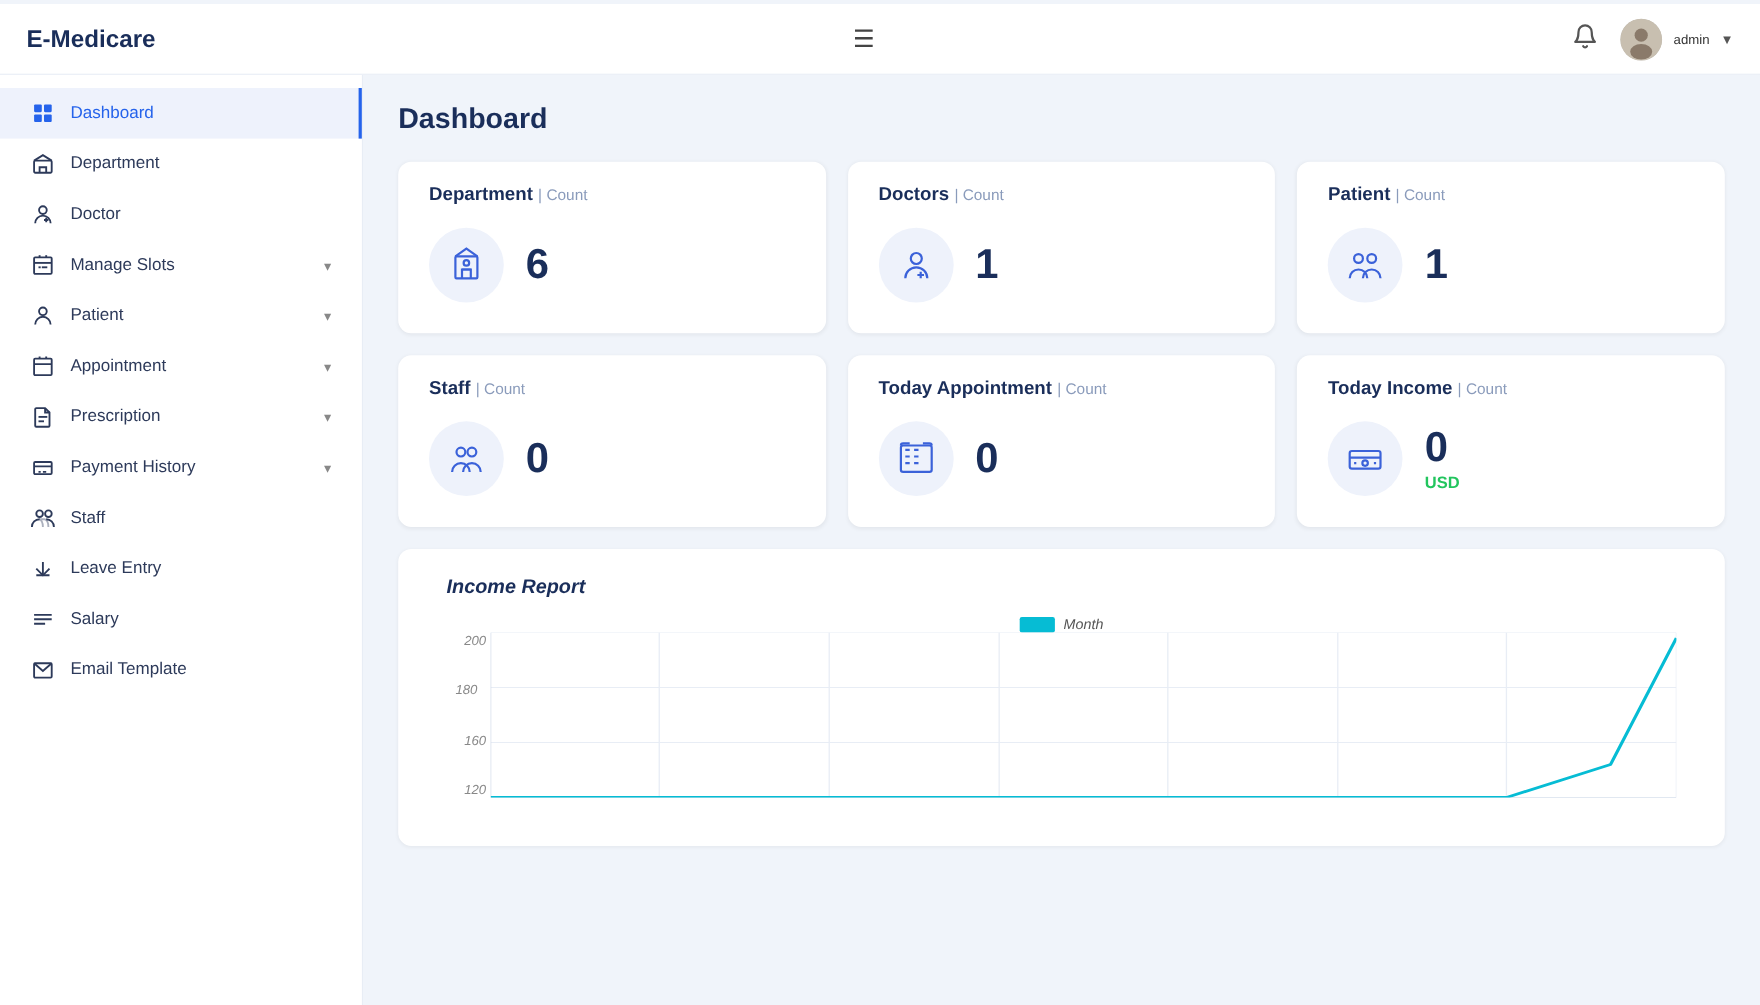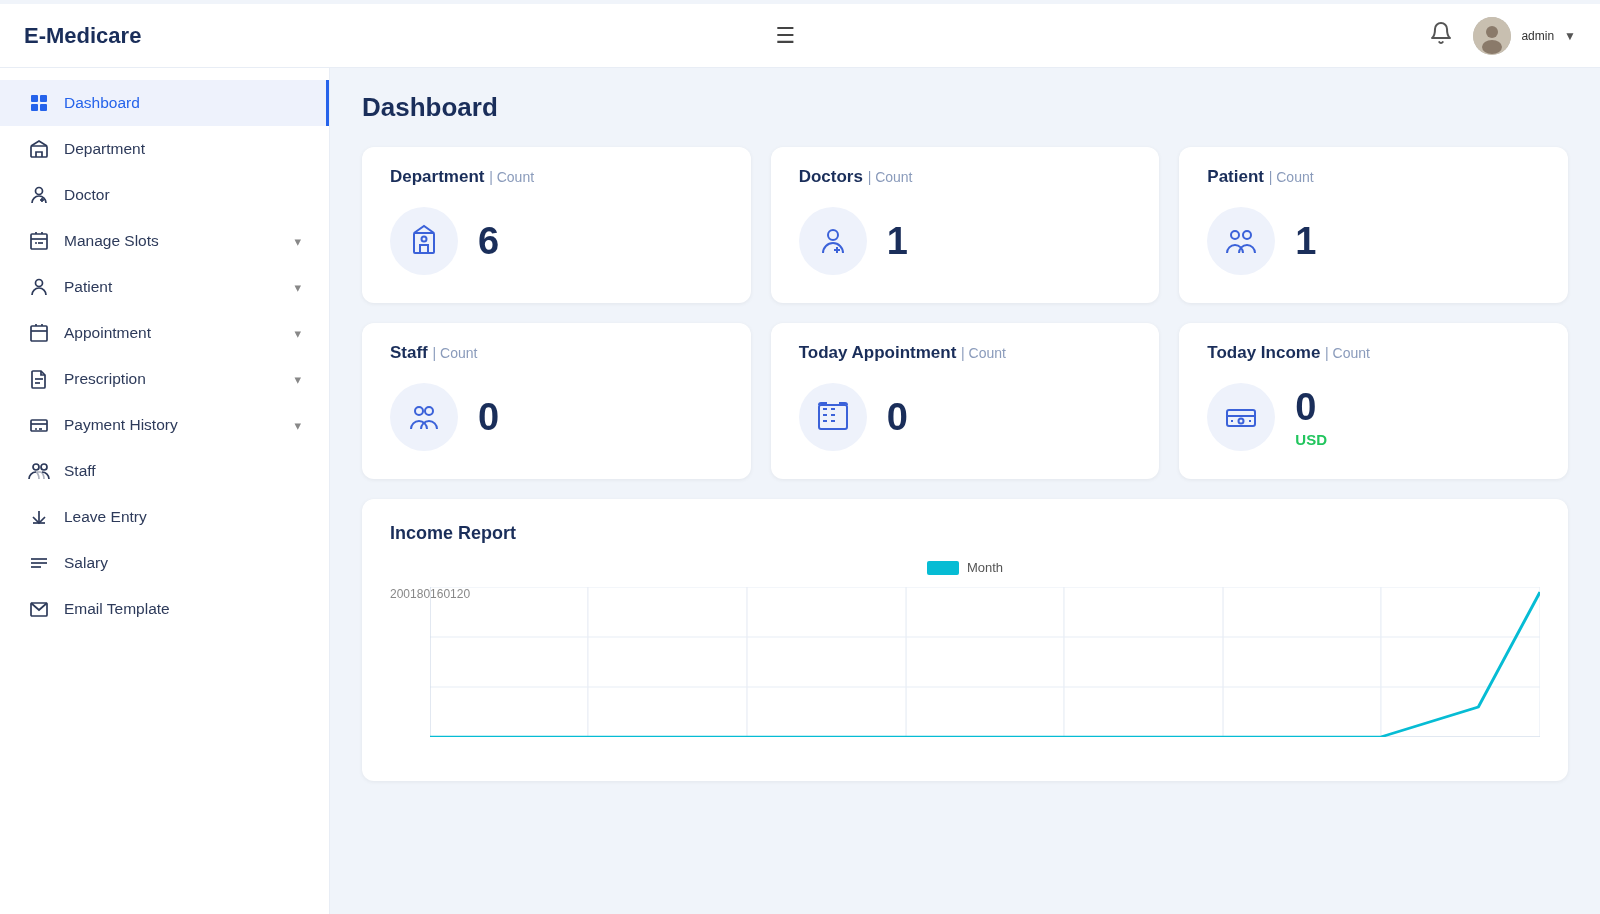--- a/index.html
+++ b/index.html
@@ -131,34 +131,34 @@
       font-size: 15px;
       color: #22c55e;
       font-weight: 600;
       margin-top: 2px;
     }
 
     
     .income-report-card {
       background: #fff;
       border-radius: 12px;
-      padding: 24px 28px;
+      padding: 24px 44px;
       box-shadow: 0 1px 4px rgba(0,0,0,0.06);
+      font-style: italic;
     }
     .income-report-title {
       font-size: 18px;
       font-weight: 700;
       color: #1a2e5a;
       margin-bottom: 16px;
     }
     .chart-legend {
       display: flex;
       align-items: center;
       gap: 8px;
-      margin-bottom: 12px;
       justify-content: center;
     }
     .legend-box {
       width: 32px; height: 14px;
       background: #06bcd4;
       border-radius: 2px;
     }
     .legend-label { font-size: 13px; color: #555; }
   </style>
 </head>
@@ -464,21 +464,21 @@
     <div class="income-report-card">
       <div class="income-report-title">Income Report</div>
 
       <div class="chart-legend">
         <div class="legend-box"></div>
         <span class="legend-label">Month</span>
       </div>
 
       <div style="position:relative; padding-left: 40px; height: 170px;">
 
-        <div style="position:absolute; left:0; top:0; bottom:20px; display:flex; justify-content:space-between; width:36px;">
+        <div style="position:absolute; left:0; top:0; bottom:20px; display:flex; flex-direction:column; justify-content:space-between; width:36px;">
           <span style="font-size:12px;color:#888;text-align:right;display:block;">200</span>
           <span style="font-size:12px;color:#888;text-align:center;display:block;">180</span>
           <span style="font-size:12px;color:#888;text-align:right;display:block;">160</span>
           <span style="font-size:12px;color:#888;text-align:right;display:block;">120</span>
         </div>
 
         <svg width="100%" height="150px" viewBox="0 0 900 150" preserveAspectRatio="none" style="display:block;">
 
           <line x1="0" y1="0" x2="900" y2="0" stroke="#e8edf5" stroke-width="1"></line>
           <line x1="0" y1="50" x2="900" y2="50" stroke="#e8edf5" stroke-width="1"></line>

